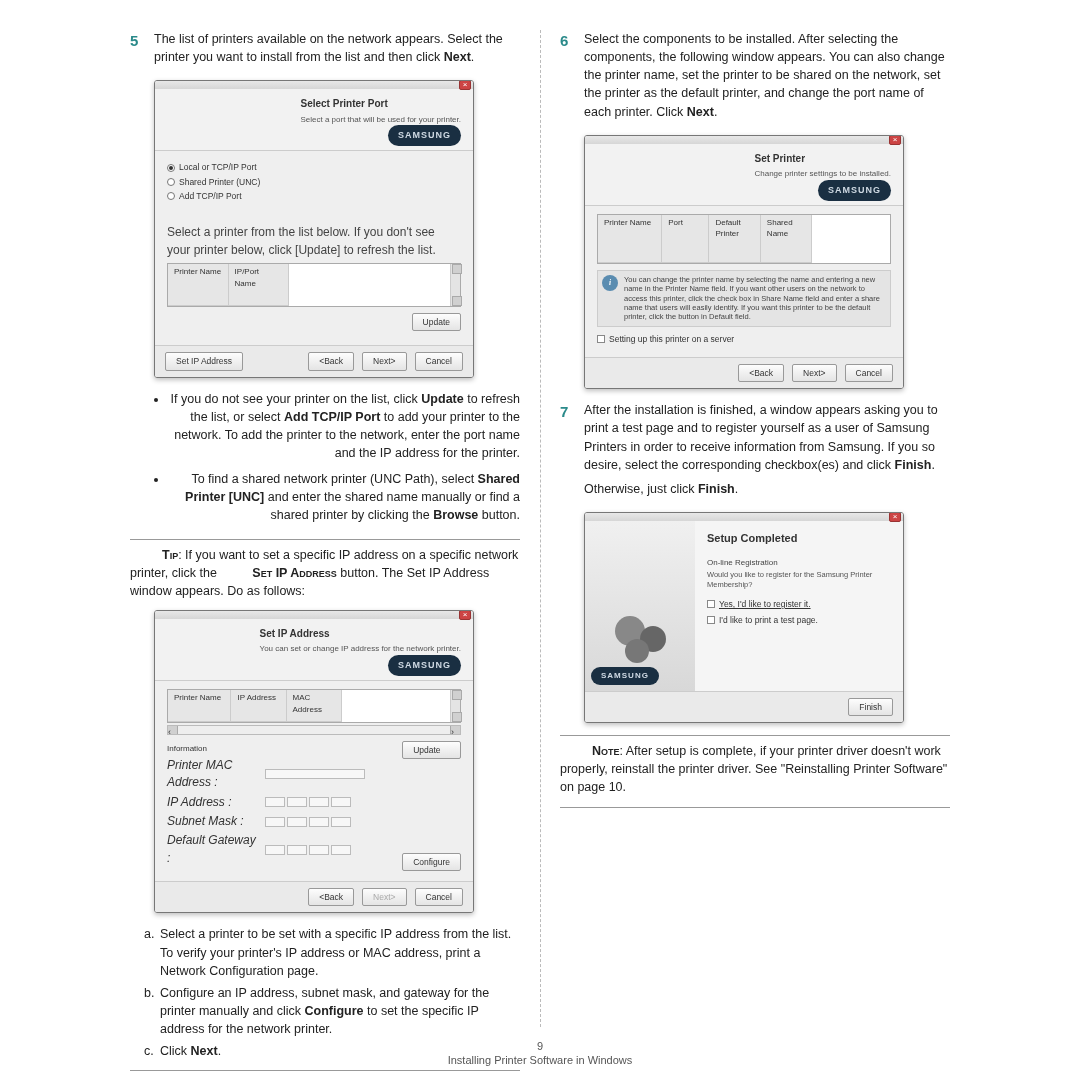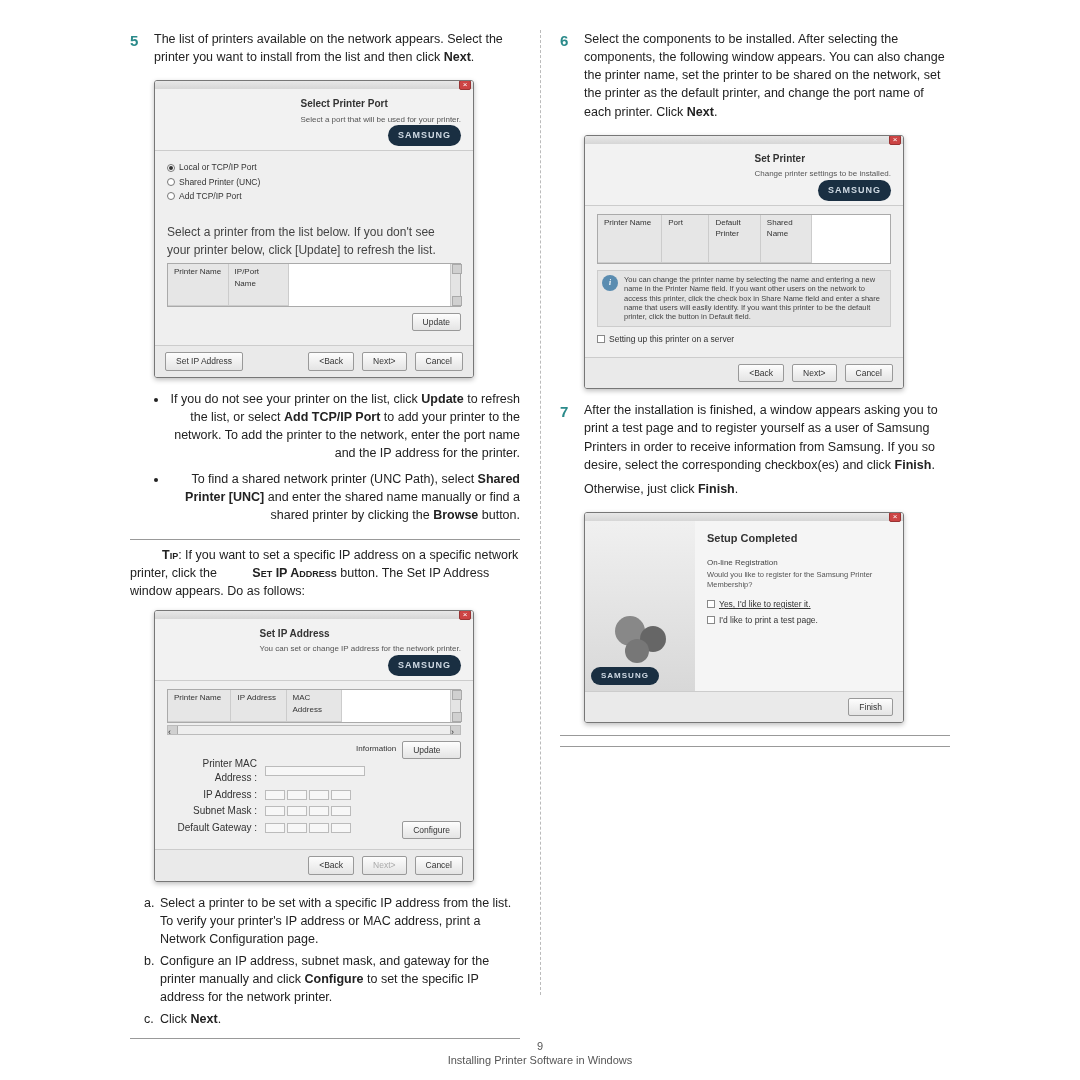--- a/index.html
+++ b/index.html
@@ -142,21 +142,21 @@
   ul.bullets { list-style: disc; padding-left: 38px; margin: 6px 0 14px 0; text-align: right; }
   ul.bullets li { margin-bottom: 8px; }
   .hr { border: 0; border-top: 1px solid #999; margin: 10px 0 6px 0; }
   .tip, .note { font-size: 12.5px; margin: 4px 0 10px 0; }
   .tip b, .note b { font-variant: small-caps; margin-left: 32px; }
   .lettered { padding-left: 14px; margin: 8px 0; }
   .lettered div { display: flex; margin-bottom: 4px; }
   .lettered .lt { width: 16px; flex-shrink: 0; }
   .ipfields { margin: 4px 0; }
   .ipfields .row { display: flex; align-items: center; margin: 2px 0; gap: 8px; }
-  .ipfields .lbl { width: 90px; font-size: 10px; }
+  .ipfields .lbl { width: 90px; font-size: 12px; font-style: italic; }
   .ipfields .boxes { display: flex; gap: 2px; }
   .ipfields .ipbox { width: 20px; height: 10px; border: 1px solid #bbb; background: #f7f7f7; }
   .infobox {
     display: flex; gap: 6px; background: #e4e4e4;
     border: 1px solid #ccc; padding: 4px; margin: 6px 0;
     font-size: 7.5px; color: #444; line-height: 1.25;
   }
   .infoicon {
     width: 16px; height: 16px; border-radius: 50%;
     background: #5a8cb0; color: #fff; font-weight: bold;
@@ -289,21 +289,21 @@
                 <div class="scroll"></div>
               </div>
           </div>
           <div style="display:flex;align-items:center;margin:2px 0 4px 0;">
             <div style="flex:1;height:10px;border:1px solid #bbb;background:#eee;position:relative;">
               <div style="position:absolute;left:0;top:0;width:10px;height:100%;background:#d0d0d0;border-right:1px solid #aaa;">‹</div>
               <div style="position:absolute;right:0;top:0;width:10px;height:100%;background:#d0d0d0;border-left:1px solid #aaa;">›</div>
             </div>
           </div>
           <div style="display:flex;">
-            <div class="ipfields" style="flex:1;text-align:right;">
+            <div class="ipfields" style="flex:1;">
               <div style="font-size:8px;margin-bottom:2px;">Information</div>
               <div class="row">
                   <div class="lbl">Printer MAC Address :</div>
                   <div class="boxes">
                     <div class="ipbox" style="width:100px;"></div>
                   </div>
                 </div>
               <div class="row">
                   <div class="lbl">IP Address :</div>
                   <div class="boxes">
@@ -447,20 +447,21 @@
               </div>
           </div>
         </div>
         <div class="footer-btns">
           <div class="btn">Finish</div>
         </div>
       </div>
     </div>
 
     <hr class="hr">
+    <p class="note"><b>Note</b><span>: After setup is complete, if your printer driver doesn't work properly, reinstall the printer driver. See "Reinstalling Printer Software" on page 10.</span></p>
     <hr class="hr">
   </div>
 </div>
 
 <div class="pagefoot">
   <div class="num">9</div>
   <div>Installing Printer Software in Windows</div>
 </div>
 
 </body></html>

